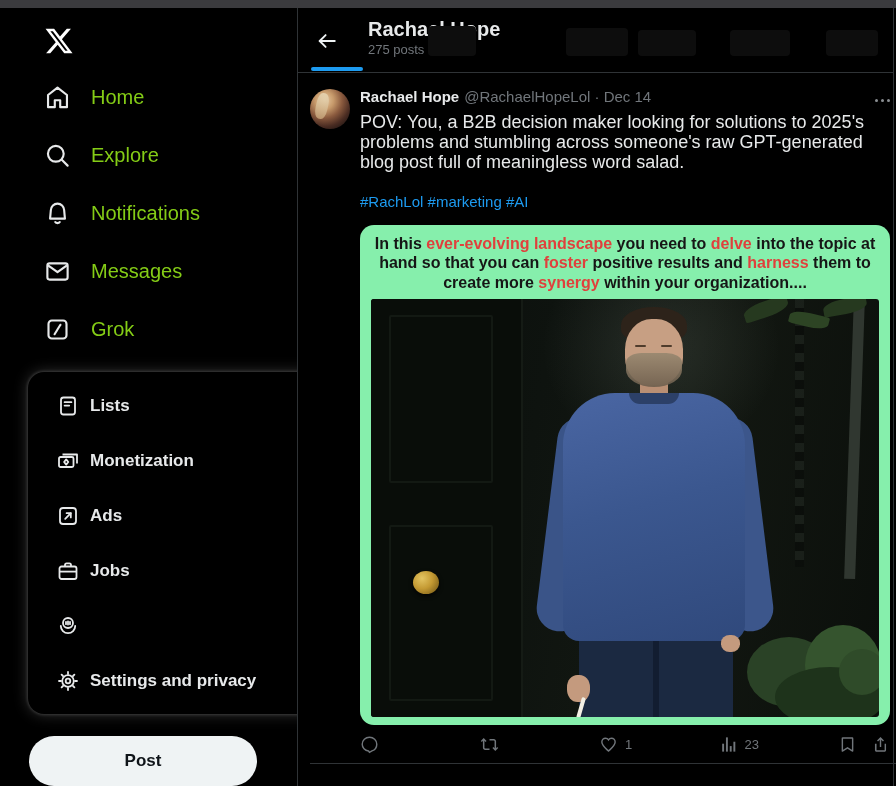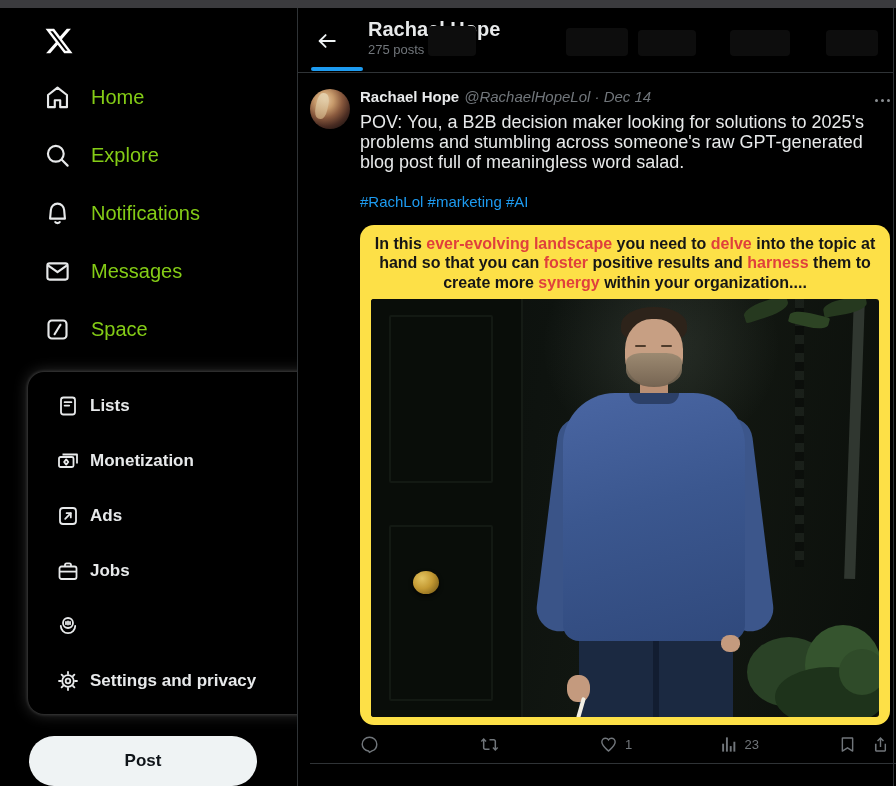--- a/index.html
+++ b/index.html
@@ -43,29 +43,29 @@
   
   .tweet { position:relative; padding:15px 16px 0 12px; }
   .avatar { position:absolute; left:12px; top:16px; width:40px; height:40px; border-radius:50%;
             cursor:pointer;
             background:radial-gradient(circle at 36% 28%, #e9cba2 0%, #c79a6b 24%, #8a5a3e 46%, #4a2c22 68%, #1d1412 88%); }
   .avatar::after { content:""; position:absolute; left:6px; top:4px; width:12px; height:26px;
             background:linear-gradient(#e8d9b8, #caa87c); border-radius:40%; opacity:.8; transform:rotate(12deg); }
   .t-content { margin-left:50px; width:530px; }
   .t-top { display:flex; align-items:baseline; }
   .t-name { font-size:15px; font-weight:700; color:#e7e9ea; cursor:pointer; }
-  .t-meta { font-size:15px; color:#71767b; margin-left:5px;font-style:italic; }
+  .t-meta { font-size:15px; color:#71767b; margin-left:5px; }
   .more-dots { margin-left:auto; display:flex; gap:3px; align-items:center; height:16px; cursor:pointer; }
   .more-dots i { width:3px; height:3px; border-radius:50%; background:#8b8f93; }
   .t-body { margin-top:3px; font-size:18px; line-height:20px; color:#e7e9ea; }
   .t-tags { margin-top:20px; font-size:15px; line-height:20px; color:#1d9bf0; }
   .t-tags span { cursor:pointer; }
 
   
-  .meme-card { margin-top:13px; width:530px; background:#fde047; border-radius:14px; padding:9px 10px 8px; }
+  .meme-card { margin-top:13px; width:530px; background:#86efac; border-radius:14px; padding:9px 10px 8px; }
   .meme-caption { text-align:center; font-size:16px; font-weight:700; line-height:19.5px;
                   color:#161616; padding:0 2px 7px; }
   .seg[data-tone="red"] { color:#e0403c; }
 
   
   .photo { position:relative; width:508px; height:418px; margin:0 auto; border-radius:3px; overflow:hidden;
            background:linear-gradient(100deg,#0a0d0a 0%, #0e130f 32%, #131812 58%, #0b0f0b 100%); cursor:pointer; }
   .photo div { position:absolute; }
   .ph-glow { left:170px; top:0; width:240px; height:160px;
              background:radial-gradient(ellipse at 50% 30%, rgba(170,185,175,.14), transparent 70%); }
@@ -154,21 +154,21 @@
         <rect x="3" y="4.8" width="18" height="14.4" rx="2"></rect>
           <path d="M3.6 6.6 12 12.6 20.4 6.6"></path>
       </svg>
       <span class="lbl">Messages</span>
     </div>
     <div class="nav-item">
       <svg class="ic" viewBox="0 0 24 24" fill="none" stroke="currentColor" stroke-width="1.9" stroke-linecap="round">
         <rect x="4" y="4" width="16" height="16" rx="3"></rect>
           <line x1="14.6" y1="7.8" x2="9.4" y2="16.2"></line>
       </svg>
-      <span class="lbl">Space</span>
+      <span class="lbl">Grok</span>
     </div>
   </div>
 
   <div class="popup">
     <div class="menu-item">
       <svg class="ic" viewBox="0 0 24 24" fill="none" stroke="currentColor" stroke-width="1.8" stroke-linecap="round">
         <rect x="5" y="3.5" width="14" height="17" rx="2.5"></rect>
           <line x1="8.6" y1="8.2" x2="15.4" y2="8.2"></line>
           <line x1="8.6" y1="11.6" x2="13.2" y2="11.6"></line>
       </svg>

